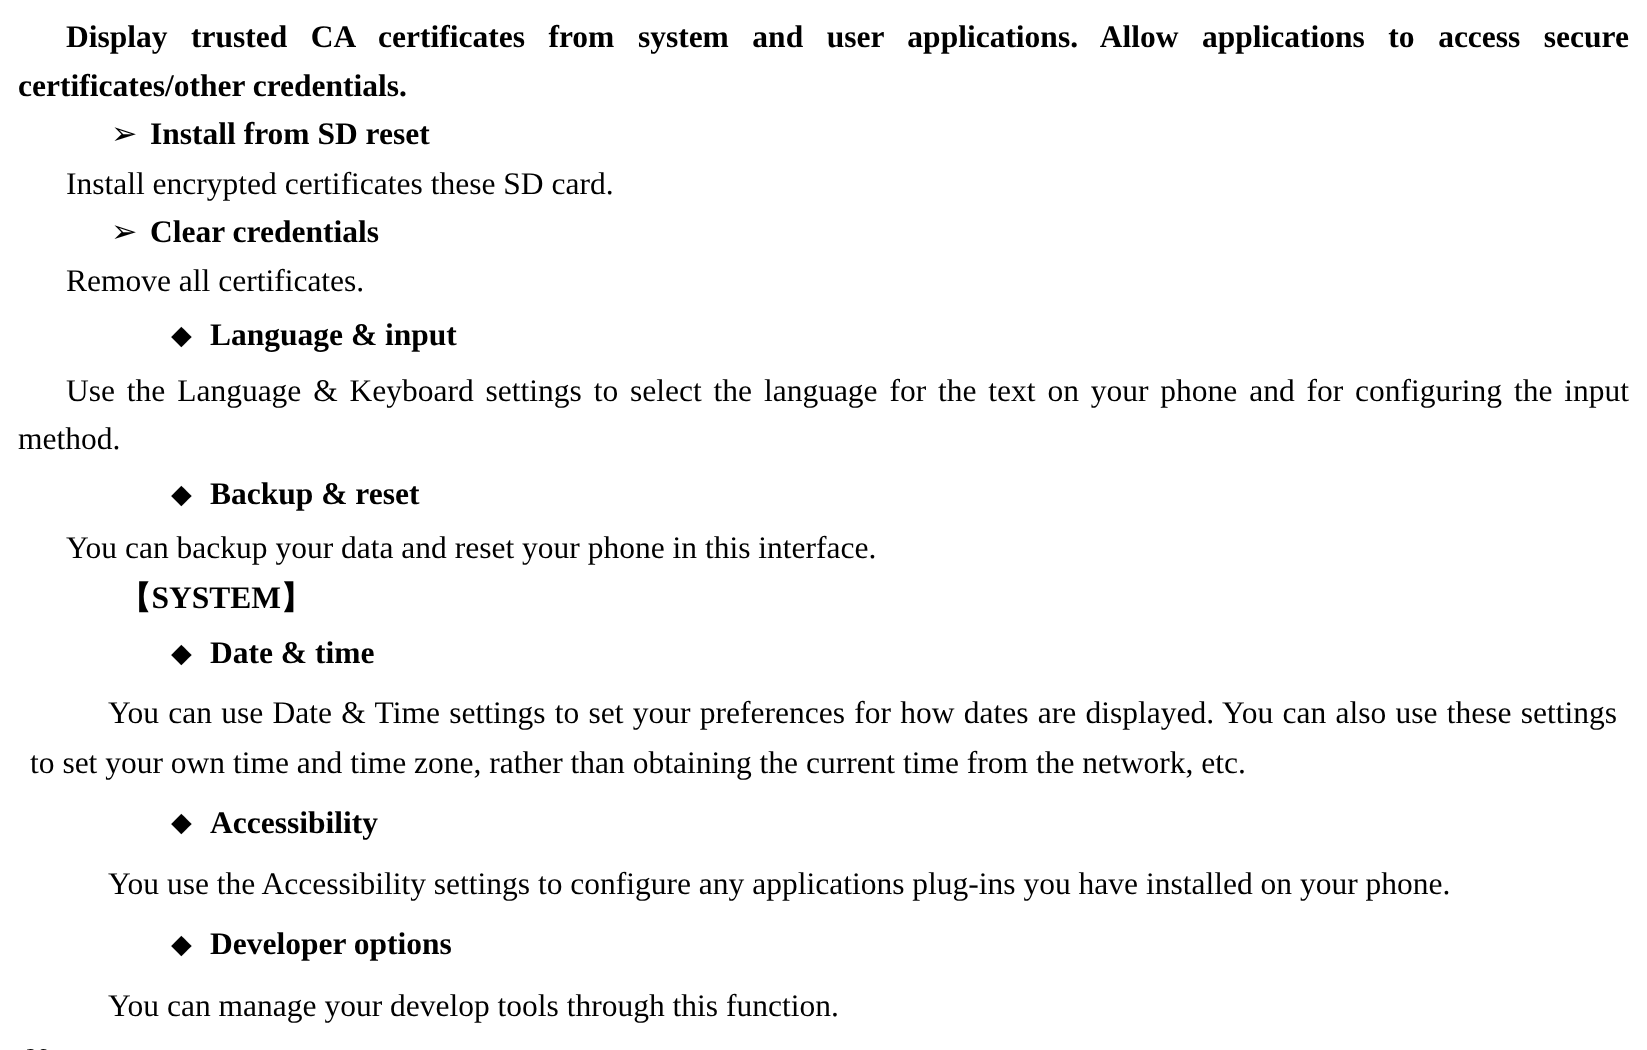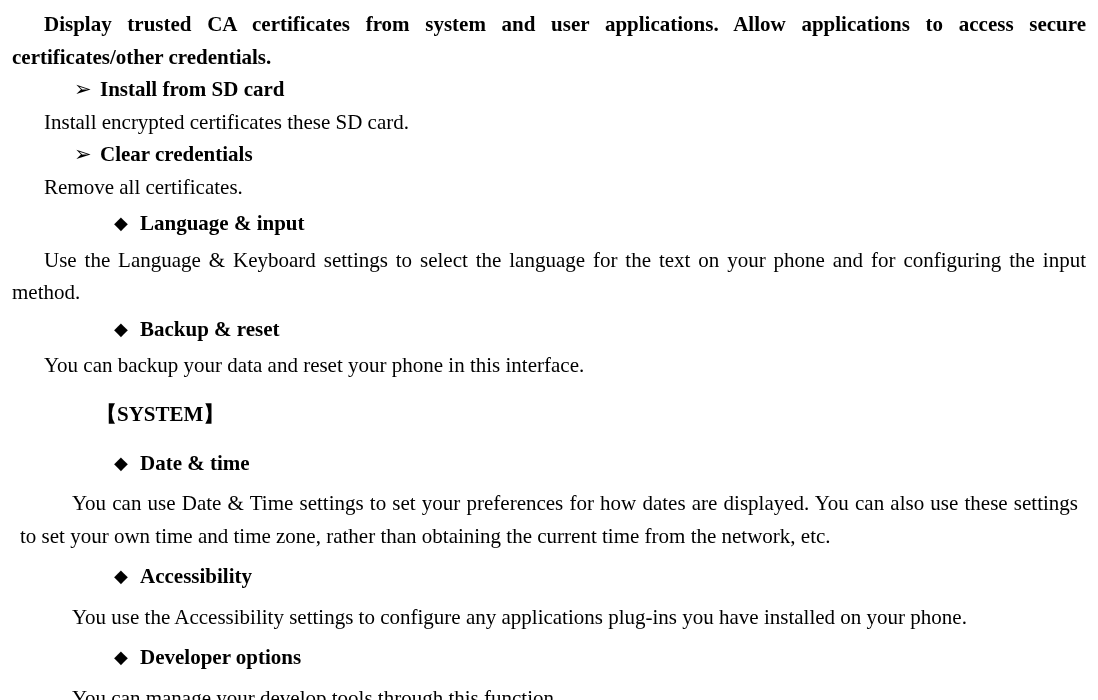--- a/index.html
+++ b/index.html
@@ -39,21 +39,21 @@
     }
     .bullet-diamond .marker {
       display: inline-block;
       width: 26px;
       font-weight: normal;
       font-size: 18px;
       position: relative;
       top: -1px;
     }
     .section-bracket {
-      margin: 16px;
+      margin: 0;
       padding-left: 68px;
       font-weight: bold;
     }
     .indent-desc {
       text-align: justify;
       margin: 8px;
       text-indent: 52px;
     }
     .page-num {
       text-align: left;
@@ -63,21 +63,21 @@
     .first-line {
       text-indent: 32px;
       font-weight: bold;
     }
   </style>
 </head>
 <body>
 
 <p class="para first-line">Display trusted CA certificates from system and user applications. Allow applications to access secure certificates/other credentials.</p>
 
-<p class="bullet-arrow"><span class="marker">➢</span><span>Install from SD card</span></p>
+<p class="bullet-arrow"><span class="marker">➢</span><span>Install from SD reset</span></p>
 <p class="para-no-indent">Install encrypted certificates these SD card.</p>
 
 <p class="bullet-arrow"><span class="marker">➢</span><span>Clear credentials</span></p>
 <p class="para-no-indent">Remove all certificates.</p>
 
 <p class="bullet-diamond"><span class="marker">◆</span><span>Language &amp; input</span></p>
 <p class="para" style="text-indent:32px;">Use the Language &amp; Keyboard settings to select the language for the text on your phone and for configuring the input method.</p>
 
 <p class="bullet-diamond"><span class="marker">◆</span><span>Backup &amp; reset</span></p>
 <p class="para-no-indent">You can backup your data and reset your phone in this interface.</p>

